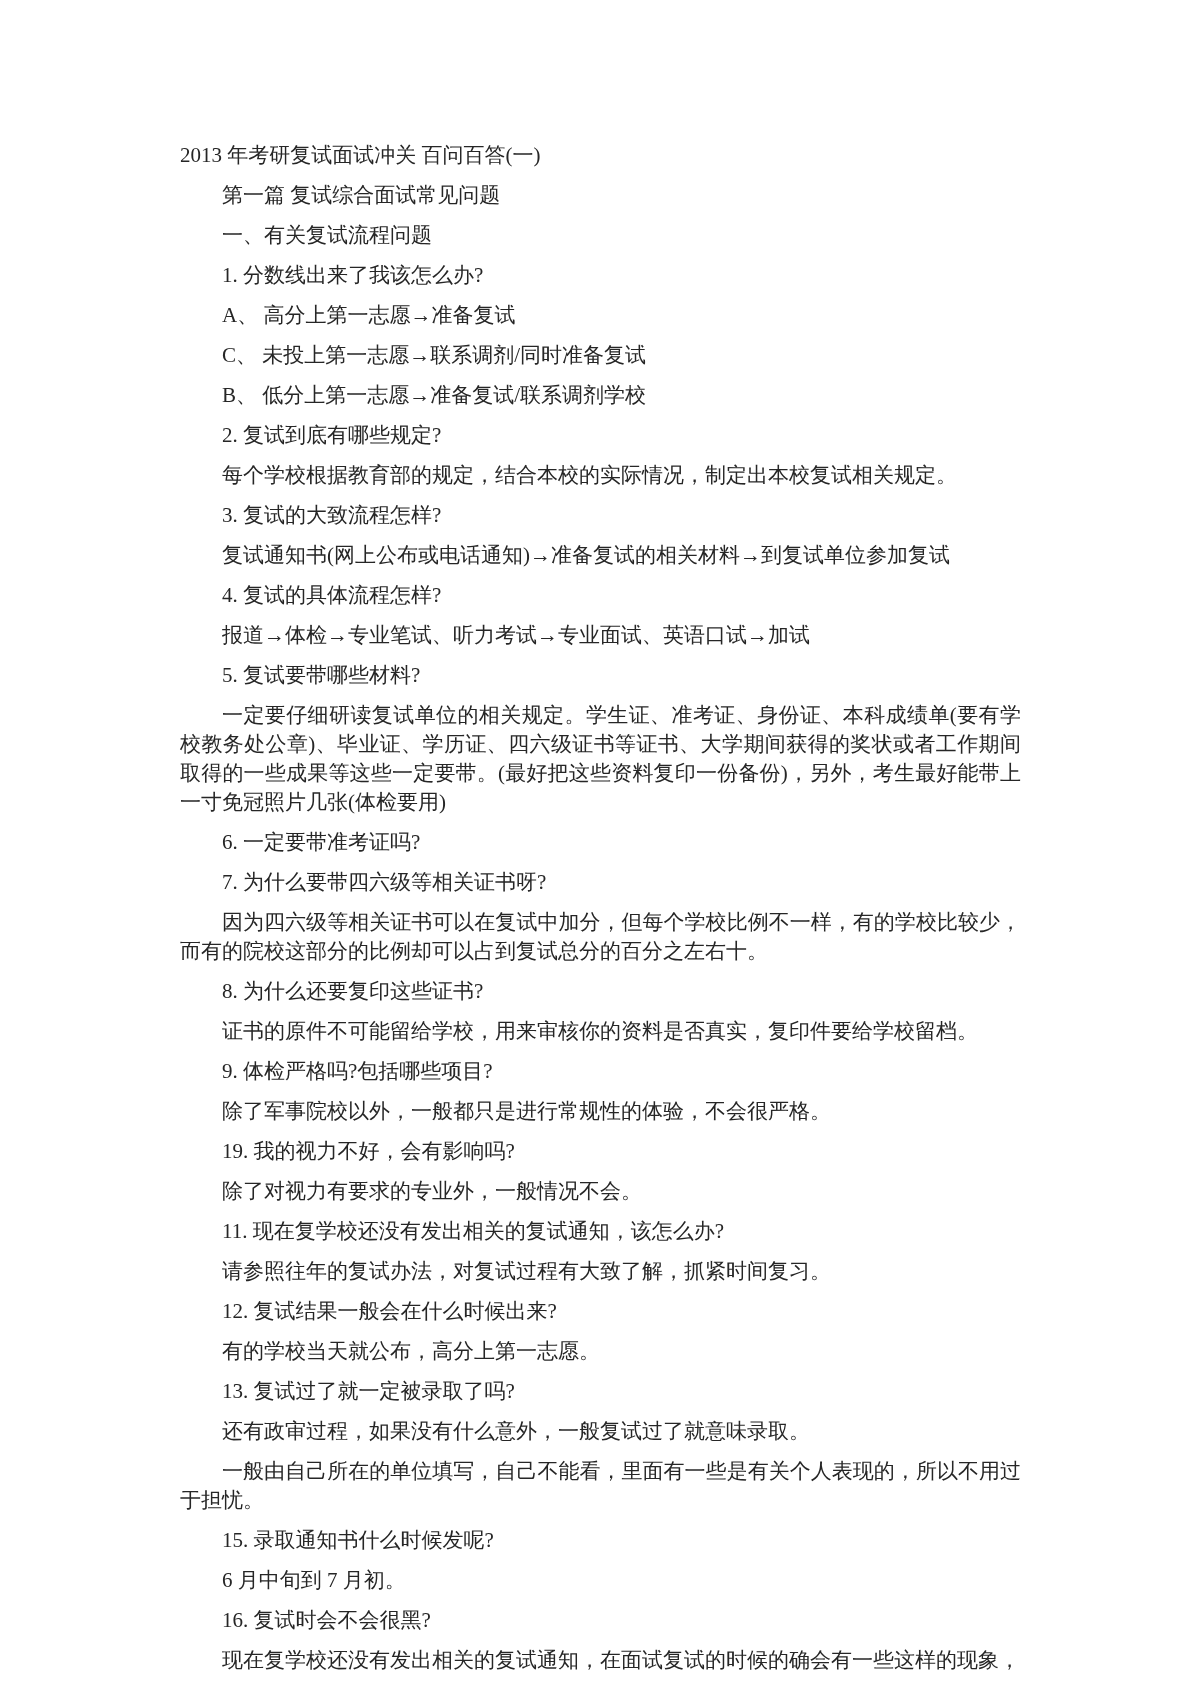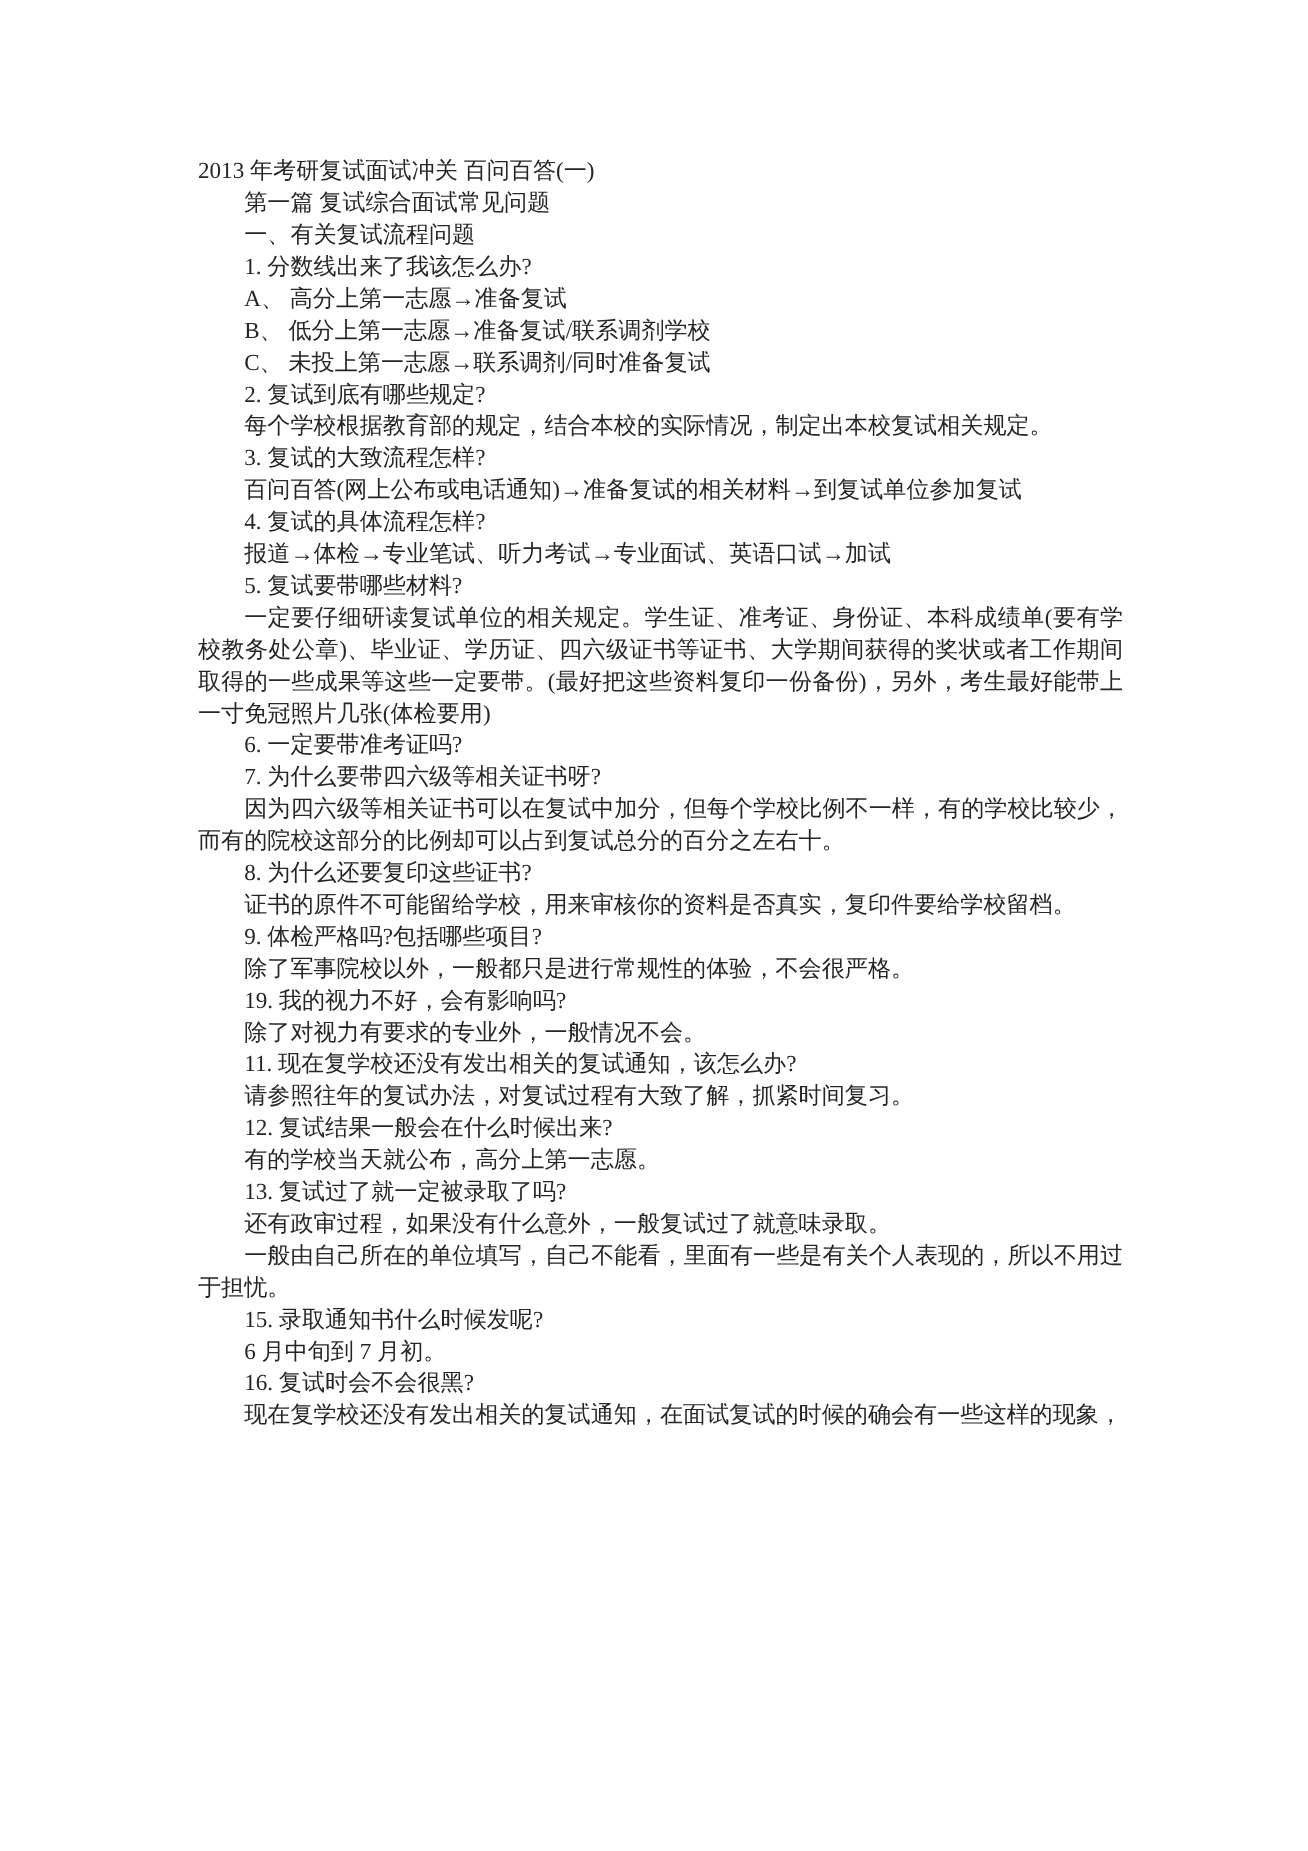--- a/index.html
+++ b/index.html
@@ -25,38 +25,39 @@
     line-height: 29px;
   }
   .doc-body p.line {
     margin: 0;
     padding: 0;
     text-align: justify;
     word-break: break-all;
   }
   .doc-body p.line.ind {
     text-indent: 2em;
+    margin-top: 11px;
   }
 </style>
 </head>
 <body>
 
 <div class="page" style="background: rgb(255, 255, 255);">
   <div class="doc-body" style="color: rgb(38, 38, 38);">
       <p class="line">2013 年考研复试面试冲关 百问百答(一)</p>
       <p class="line ind">第一篇 复试综合面试常见问题</p>
       <p class="line ind">一、有关复试流程问题</p>
       <p class="line ind">1. 分数线出来了我该怎么办?</p>
       <p class="line ind">A、 高分上第一志愿→准备复试</p>
+      <p class="line ind">C、 未投上第一志愿→联系调剂/同时准备复试</p>
       <p class="line ind">B、 低分上第一志愿→准备复试/联系调剂学校</p>
-      <p class="line ind">C、 未投上第一志愿→联系调剂/同时准备复试</p>
       <p class="line ind">2. 复试到底有哪些规定?</p>
       <p class="line ind">每个学校根据教育部的规定，结合本校的实际情况，制定出本校复试相关规定。</p>
       <p class="line ind">3. 复试的大致流程怎样?</p>
-      <p class="line ind">百问百答(网上公布或电话通知)→准备复试的相关材料→到复试单位参加复试</p>
+      <p class="line ind">复试通知书(网上公布或电话通知)→准备复试的相关材料→到复试单位参加复试</p>
       <p class="line ind">4. 复试的具体流程怎样?</p>
       <p class="line ind">报道→体检→专业笔试、听力考试→专业面试、英语口试→加试</p>
       <p class="line ind">5. 复试要带哪些材料?</p>
       <p class="line ind">一定要仔细研读复试单位的相关规定。学生证、准考证、身份证、本科成绩单(要有学校教务处公章)、毕业证、学历证、四六级证书等证书、大学期间获得的奖状或者工作期间取得的一些成果等这些一定要带。(最好把这些资料复印一份备份)，另外，考生最好能带上一寸免冠照片几张(体检要用)</p>
       <p class="line ind">6. 一定要带准考证吗?</p>
       <p class="line ind">7. 为什么要带四六级等相关证书呀?</p>
       <p class="line ind">因为四六级等相关证书可以在复试中加分，但每个学校比例不一样，有的学校比较少，而有的院校这部分的比例却可以占到复试总分的百分之左右十。</p>
       <p class="line ind">8. 为什么还要复印这些证书?</p>
       <p class="line ind">证书的原件不可能留给学校，用来审核你的资料是否真实，复印件要给学校留档。</p>
       <p class="line ind">9. 体检严格吗?包括哪些项目?</p>

